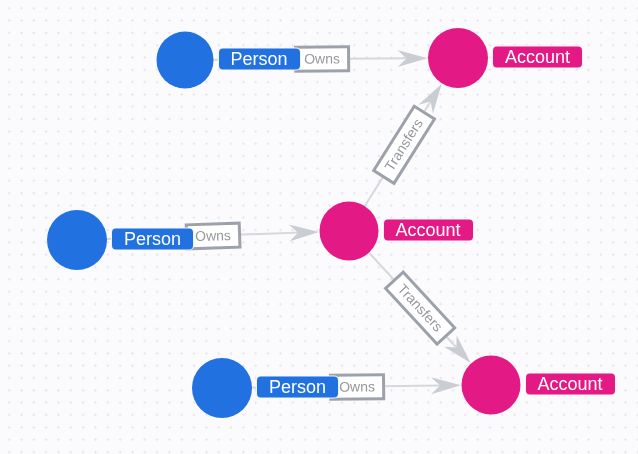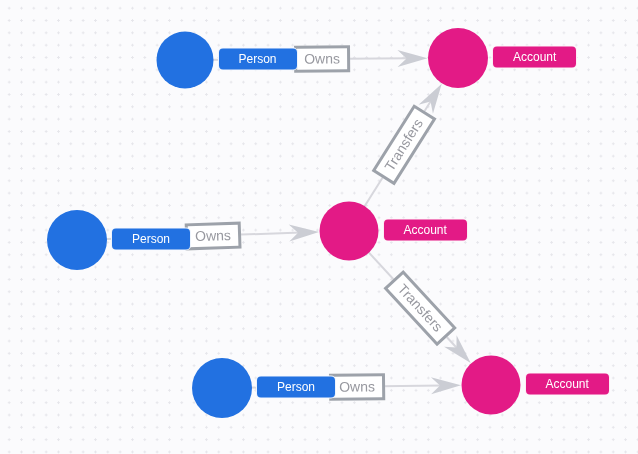--- a/index.html
+++ b/index.html
@@ -21,23 +21,23 @@
   #graph-svg {
     position: absolute;
     left: 0; top: 0;
     width: 638px;
     height: 454px;
   }
   .node-caption {
     position: absolute;
     transform: translateY(-50%);
     color: #ffffff;
-    font-size: 12px;
+    font-size: 18px;
     line-height: 17px;
-    padding: 2px 20px;
+    padding: 2px 12px;
     border-radius: 5px;
     border: 1.5px solid rgba(255,255,255,0.92);
     white-space: nowrap;
     cursor: default;
     text-align: center;
   }
   .edge-caption {
     position: absolute;
     background: #ffffff;
     border: 3px solid #9da2aa;

